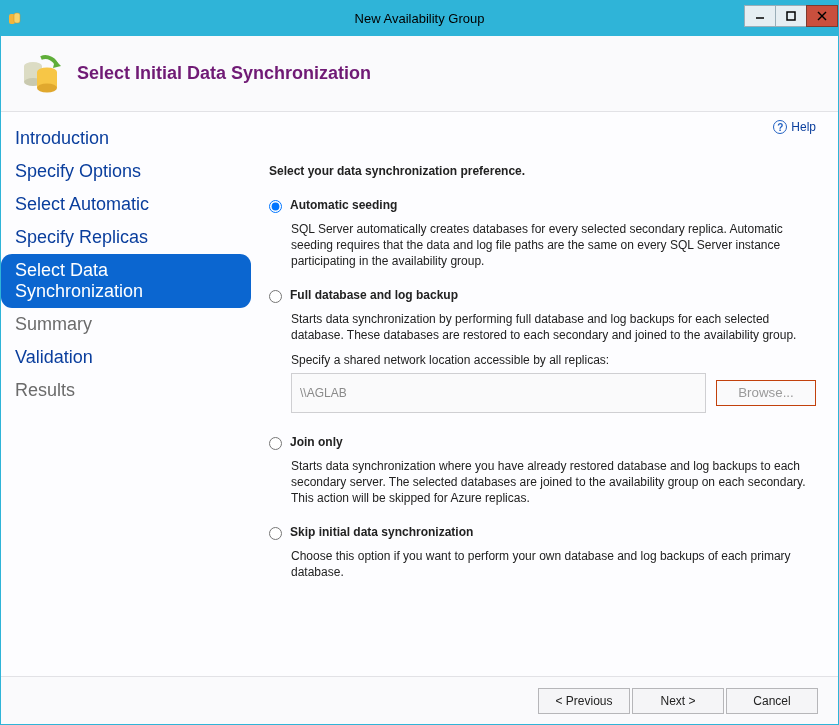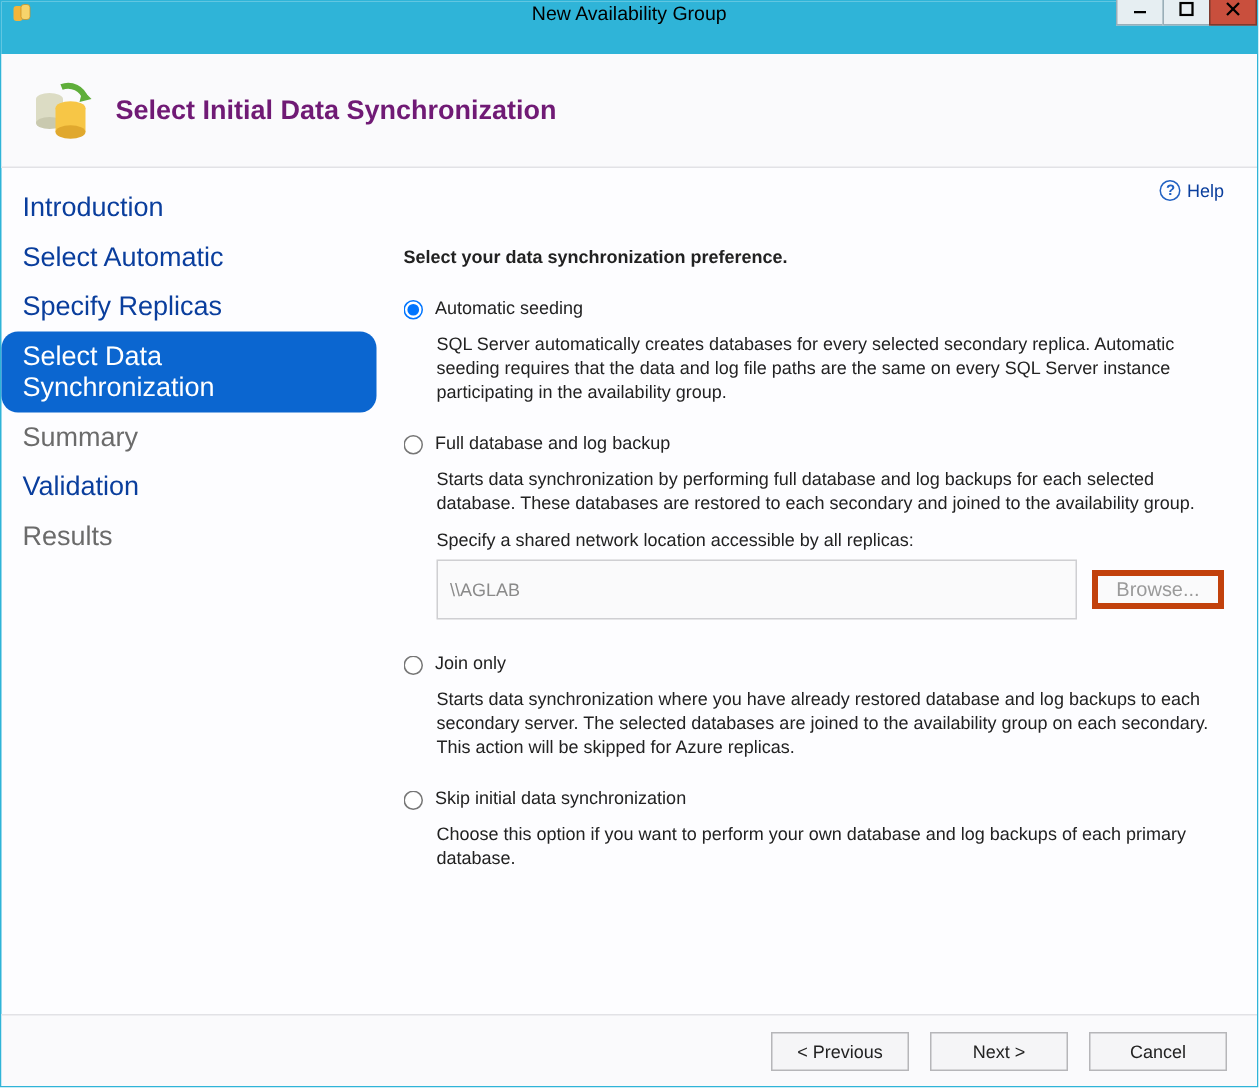--- a/index.html
+++ b/index.html
@@ -1,18 +1,18 @@
 <!DOCTYPE html>
 <html><head>
 <meta charset="utf-8">
 <style>
   * { box-sizing: border-box; }
   html, body { margin: 0; padding: 0; font-family: "Segoe UI", Tahoma, sans-serif; font-size: 12px; color: #222; }
   .window { width: 839px; height: 725px; background: #fdfdff; border: 1px solid #2fb4d8; position: relative; display: flex; flex-direction: column; }
-  .titlebar { height: 35px; background: #2fb4d8; display: flex; position: relative; text-decoration: underline; }
+  .titlebar { height: 35px; background: #2fb4d8; display: flex; align-items: center; position: relative; text-decoration: underline; }
   .titlebar-title { position: absolute; left: 0; right: 0; text-align: center; font-size: 13px; color: #000; }
   .titlebar-icon { margin-left: 6px; width: 16px; height: 16px; z-index: 2; }
   .titlebar-buttons { margin-left: auto; display: flex; z-index: 2; }
   .tb-btn { width: 32px; height: 22px; display: flex; align-items: center; justify-content: center; margin-top: -6px; border: 1px solid #5a5a5a; background: #d8d8d8; font-size: 12px; cursor: default; }
   .tb-btn.min, .tb-btn.max { background: #e6eef2; border: 1px solid #9aaeb8; }
   .tb-btn.close { background: #c94f3d; border: 1px solid #7d3a2e; color: #000; }
   .tb-btn + .tb-btn { margin-left: -1px; }
 
   .header { height: 76px; border-bottom: 1px solid #e2e2e6; display: flex; align-items: center; padding: 0 18px; background: #fafafc; }
   .header-icon { width: 44px; height: 44px; margin-right: 14px; }
@@ -24,28 +24,28 @@
   .nav-item.muted { color: #6b6b6b; cursor: default; }
   .nav-item.selected { background: #0b66d0; color: #fff; border-radius: 11px; }
 
   .main { flex: 1; padding: 12px 22px 10px 18px; position: relative; display: flex; flex-direction: column; }
   .help { position: absolute; top: 8px; right: 22px; color: #0a3e9d; cursor: pointer; display: flex; align-items: center; gap: 4px; }
   .help-icon { width: 14px; height: 14px; border-radius: 50%; border: 1px solid #2161c2; color: #2161c2; display: inline-flex; align-items: center; justify-content: center; font-size: 10px; font-weight: bold; }
 
   .instruction { font-weight: 600; margin: 40px 0 20px 0; }
   .option { display: flex; align-items: flex-start; margin-bottom: 4px; }
   .option input[type=radio] { margin: 2px 8px 0 0; }
-  .option-label { font-weight: 400; text-align: center; }
+  .option-label { font-weight: 700; text-align: center; }
   .option-desc { margin: 4px 0 18px 22px; line-height: 1.35; }
   .shared-label { margin: 0 0 6px 22px; }
   .shared-row { display: flex; gap: 10px; margin: 0 0 22px 22px; align-items: center; }
   .shared-input { flex: 1; height: 40px; border: 1px solid #cfcfd2; background: #fafafb; color: #8a8a8a; padding: 0 8px; font-size: 12px; }
-  .browse-btn { width: 88px; height: 26px; border: 4px solid #c2410c; background: #fafafb; color: #9a9a9a; cursor: default; }
+  .browse-btn { width: 100px; height: 26px; border: 1px solid #c2410c; background: #fafafb; color: #9a9a9a; cursor: default; }
 
-  .footer { height: 48px; border-top: 1px solid #e2e2e6; display: flex; align-items: center; justify-content: flex-end; padding: 0 20px; gap: 14px; background: #fafafc; }
+  .footer { height: 48px; border-top: 1px solid #e2e2e6; display: flex; align-items: center; justify-content: flex-end; padding: 0 20px; gap: 2px; background: #fafafc; }
   .ftr-btn { width: 92px; height: 26px; border: 1px solid #b6b6b9; background: #f5f5f7; color: #222; cursor: pointer; font-size: 12px; }
 </style>
 </head>
 <body>
 
 <div class="window">
 
   <div class="titlebar">
     <span class="titlebar-icon">
       <svg viewBox="0 0 16 16">
@@ -86,20 +86,21 @@
         <path d="M 22 6 A 12 12 0 0 1 38 14" fill="none" stroke="#5fae3a" stroke-width="4"></path>
           <polygon points="36,8 42,14 34,16" fill="#5fae3a"></polygon>
       </svg>
     </span>
     <div class="header-title">Select Initial Data Synchronization</div>
   </div>
 
   <div class="body">
     <div class="sidebar">
       <div class="nav-item">Introduction</div>
+      <div class="nav-item">Specify Options</div>
       <div class="nav-item">Select Automatic</div>
       <div class="nav-item">Specify Replicas</div>
       <div class="nav-item selected">Select Data Synchronization</div>
       <div class="nav-item muted">Summary</div>
       <div class="nav-item">Validation</div>
       <div class="nav-item muted">Results</div>
     </div>
 
     <div class="main">
       <div class="help">

